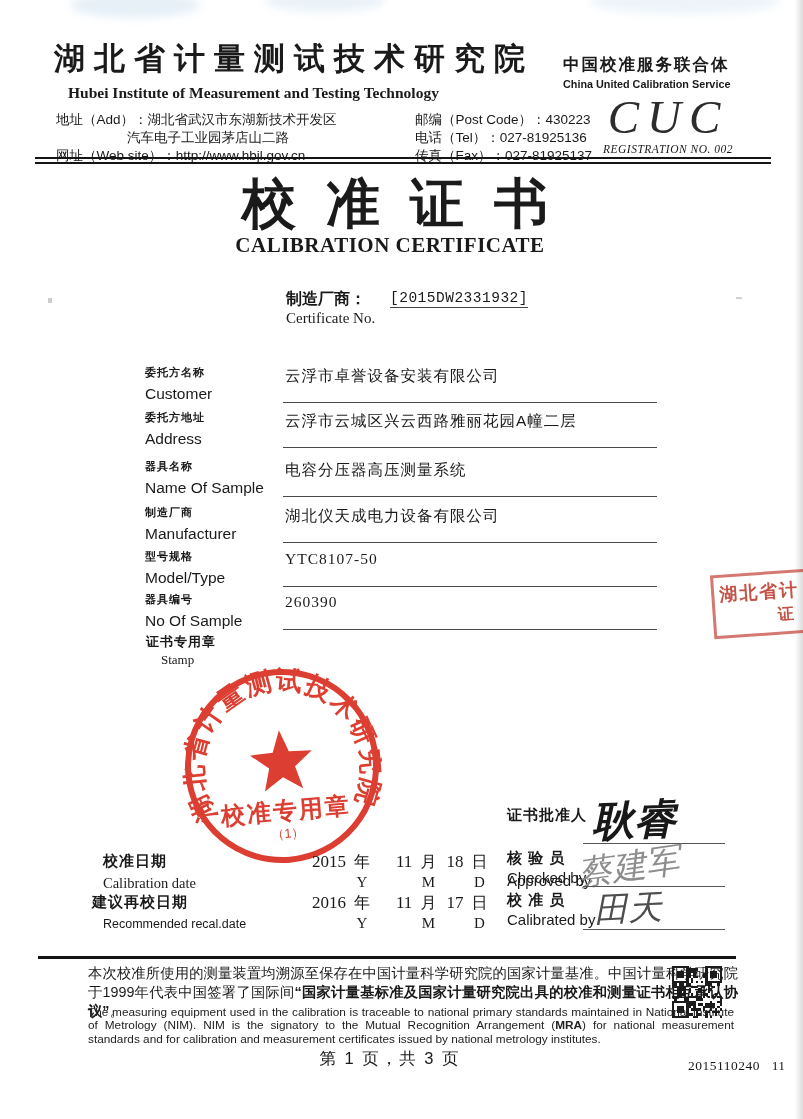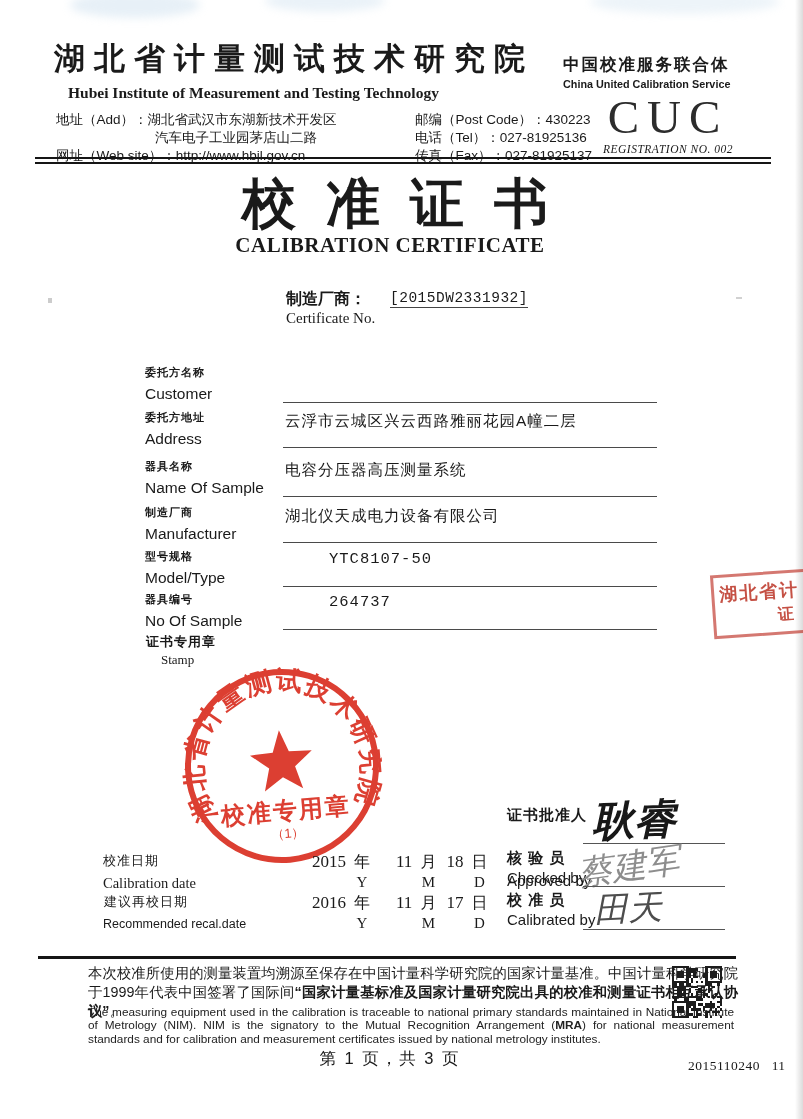--- a/index.html
+++ b/index.html
@@ -2,37 +2,37 @@
 <html><head>
 <meta charset="utf-8">
 <style>
   html,body{margin:0;padding:0;background:#e8e8e8;}
   #page{
     position:relative;width:803px;height:1119px;margin:0 auto;
     background:#ffffff;overflow:hidden;
     font-family:"Liberation Sans",sans-serif;color:#1a1a1a;
   }
   .abs{position:absolute;}
-  .mono{font-family:Liberation Mono, monospace;margin-left:44px;}
+  .mono{font-family:Liberation Serif, serif;}
 
   
   .scan-edge{position:absolute;top:0;right:0;width:8px;height:100%;
     background:linear-gradient(to right,rgba(0,0,0,0),rgba(90,90,90,.22));}
   .blob{position:absolute;border-radius:50%;filter:blur(4px);}
   .speck{position:absolute;background:#9a9a9a;}
 
   
   .org-cn{left:54px;top:38px;font-size:31px;font-weight:700;letter-spacing:9px;white-space:nowrap;}
   .org-en{left:68px;top:84px;font-size:15.5px;font-weight:600;font-family:"Liberation Serif",serif;}
   .addr-block{left:56px;top:111px;font-size:13.5px;line-height:18px;}
-  .addr-line2{margin-left:99px;}
+  .addr-line2{margin-left:71px;}
   .contact-block{left:415px;top:111px;font-size:13.5px;line-height:18px;}
   .cuc-cn{left:563px;top:54px;font-size:16.5px;font-weight:700;letter-spacing:2px;}
   .cuc-en{left:563px;top:78px;font-size:10.8px;font-weight:700;}
-  .cuc-abbr{left:563px;top:90px;width:210px;text-align:center;font-size:47px;letter-spacing:8px;color:#2c2c2c;font-family:"Liberation Serif",serif;}
+  .cuc-abbr{left:563px;top:90px;width:210px;text-align:center;font-size:47px;letter-spacing:8px;color:#2c2c2c;font-family:"Liberation Serif",serif;font-style:italic;}
   .cuc-reg{left:563px;top:143px;width:210px;text-align:center;font-size:11.5px;letter-spacing:.5px;font-family:"Liberation Serif",serif;font-style:italic;}
   .dbl-rule{left:35px;top:157px;width:736px;height:3px;border-top:2.5px solid #151515;border-bottom:2px solid #151515;}
 
   
   .title-cn{left:0;top:168px;width:790px;text-align:center;font-size:54px;font-weight:700;
     letter-spacing:30px;text-indent:30px;font-family:"Liberation Serif",serif;}
   .title-en{left:0;top:233px;width:780px;text-align:center;font-size:21px;font-weight:700;
     letter-spacing:.5px;font-family:"Liberation Serif",serif;}
   .certno-cn{left:286px;top:289px;font-size:16px;font-weight:700;}
   .certno-en{left:286px;top:310px;font-size:15px;font-family:"Liberation Serif",serif;}
@@ -55,21 +55,21 @@
   .side-stamp .l1{position:absolute;left:5px;top:5px;font-size:18px;font-weight:700;letter-spacing:2px;}
   .side-stamp .l2{position:absolute;left:62px;top:31px;font-size:16px;font-weight:700;}
 
   
   .ap-lcn{font-size:15px;font-weight:700;letter-spacing:1px;}
   .ap-len{font-size:15px;}
   .sig{white-space:nowrap;font-family:"DejaVu Sans",sans-serif;font-style:italic;}
   .sig-line{position:absolute;height:1px;background:#555;width:142px;left:583px;}
 
   
-  .dt-lcn{font-size:13px;font-weight:400;letter-spacing:1px;}
+  .dt-lcn{font-size:15px;font-weight:700;letter-spacing:1px;}
   .dt-len-serif{font-size:14.5px;font-family:"Liberation Serif",serif;}
   .dt-len-sans{font-size:12.5px;}
   .date-vals{position:absolute;display:flex;align-items:flex-start;font-size:17px;}
   .date-vals .dv{font-family:"Liberation Serif",serif;}
   .date-vals .unit{display:inline-flex;flex-direction:column;align-items:center;margin-left:8px;}
   .date-vals .unit .ucn{font-style:normal;font-size:16px;}
   .date-vals .unit .uen{font-weight:400;font-size:15px;font-family:"Liberation Serif",serif;margin-top:1px;}
   .date-vals .gap{display:inline-block;width:26px;}
   .date-vals .gap-s{display:inline-block;width:10px;}
 
@@ -122,20 +122,21 @@
   <div class="abs title-cn">校准证书</div>
   <div class="abs title-en">CALIBRATION CERTIFICATE</div>
 
   <div class="abs certno-cn">制造厂商：</div>
   <div class="abs certno-en">Certificate No.</div>
   <div class="abs certno-val">[2015DW2331932]</div>
 
   <div class="frow" style="top:365px;">
     <span class="lcn">委托方名称</span>
     <span class="len">Customer</span>
+    <span class="fval">云浮市卓誉设备安装有限公司</span>
     <span class="fline"></span>
   </div>
   <div class="frow" style="top:410px;">
     <span class="lcn">委托方地址</span>
     <span class="len">Address</span>
     <span class="fval">云浮市云城区兴云西路雅丽花园A幢二层</span>
     <span class="fline"></span>
   </div>
   <div class="frow" style="top:459px;">
     <span class="lcn">器具名称</span>
@@ -151,21 +152,21 @@
   </div>
   <div class="frow" style="top:549px;">
     <span class="lcn">型号规格</span>
     <span class="len">Model/Type</span>
     <span class="fval mono">YTC8107-50</span>
     <span class="fline"></span>
   </div>
   <div class="frow" style="top:592px;">
     <span class="lcn">器具编号</span>
     <span class="len">No Of Sample</span>
-    <span class="fval mono">264737</span>
+    <span class="fval mono">260390</span>
     <span class="fline"></span>
   </div>
 
   <div class="abs stamp-cn">证书专用章</div>
   <div class="abs stamp-en">Stamp</div>
 
   <svg class="abs seal" width="200" height="200" viewBox="0 0 200 200">
     <circle cx="100" cy="100" r="94" fill="none" stroke="#d92b1c" stroke-width="6"></circle>
     <path id="sealArc" d="M 30,142 A 80,80 0 1 1 170,142" fill="none"></path>
     <text font-size="26" font-weight="bold" fill="#d92b1c" letter-spacing="2">
@@ -211,21 +212,21 @@
         <b class="uen">M</b>
       </span>
     <span class="gap-s"></span>
     <span class="dv">18</span>
     <span class="unit">
         <i class="ucn">日</i>
         <b class="uen">D</b>
       </span>
   </div>
 
-  <div class="abs dt-lcn" style="left:104px;top:893px;">建议再校日期</div>
+  <div class="abs dt-lcn" style="left:92px;top:893px;">建议再校日期</div>
   <div class="abs dt-len-sans" style="left:103px;top:917px;">Recommended recal.date</div>
   <div class="date-vals" style="left:312px;top:893px;">
     <span class="dv">2016</span>
     <span class="unit">
         <i class="ucn">年</i>
         <b class="uen">Y</b>
       </span>
     <span class="gap"></span>
     <span class="dv">11</span>
     <span class="unit">

